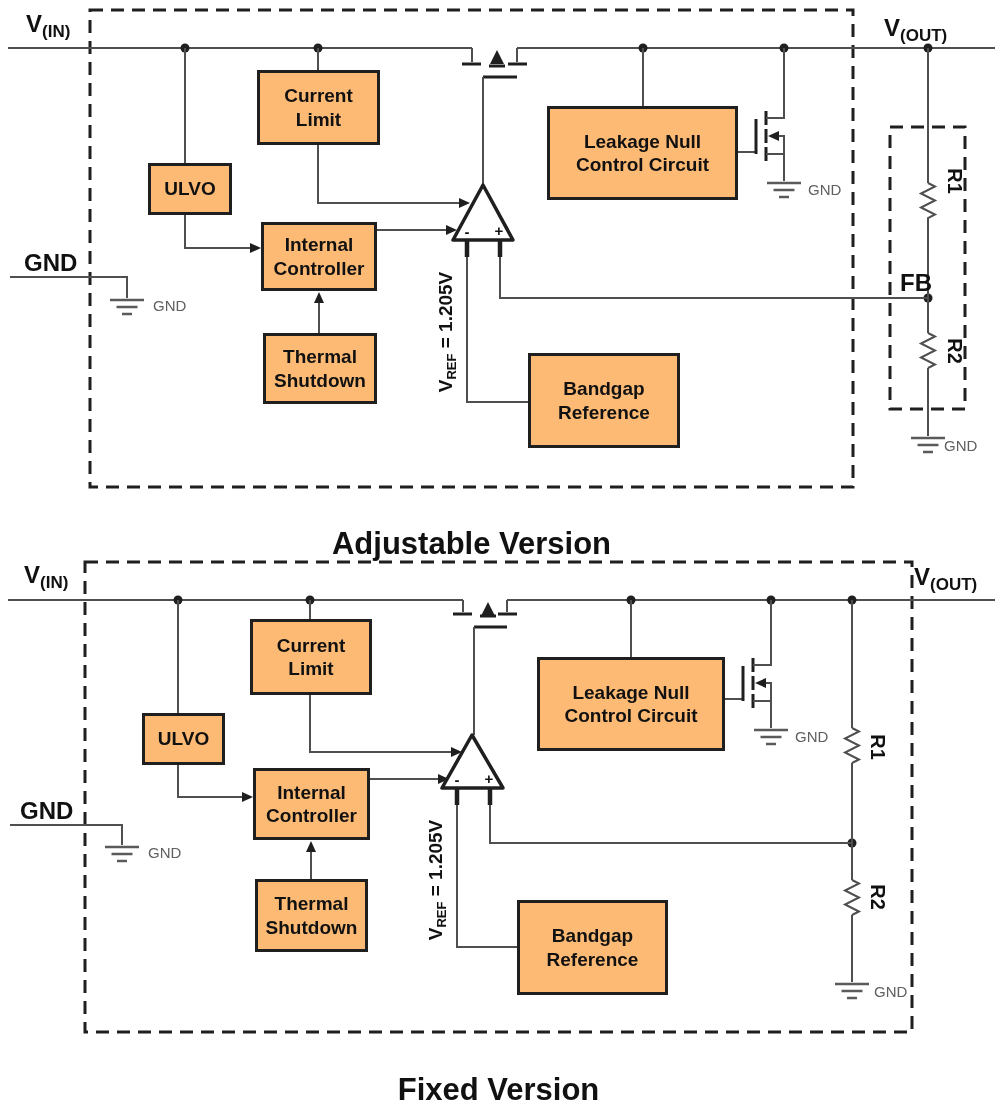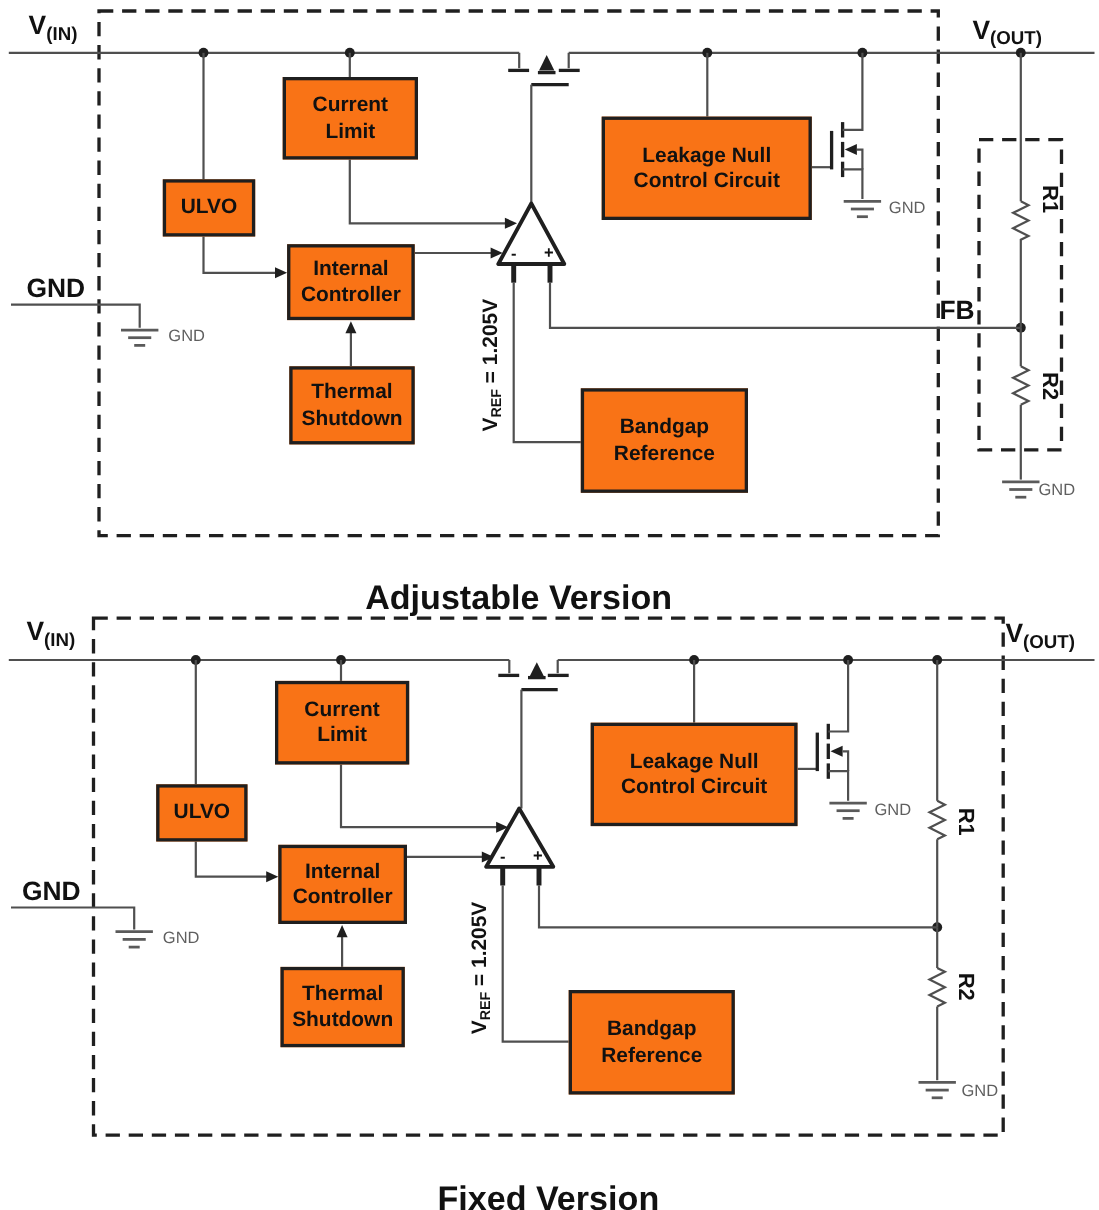--- a/index.html
+++ b/index.html
@@ -1,26 +1,26 @@
 <!DOCTYPE html>
 <html><head>
 <meta charset="utf-8">
 <style>
   html,body{margin:0;padding:0;background:#fff;}
   .canvas{position:relative;width:999px;height:1100px;background:#fff;overflow:hidden;
           font-family:"Liberation Sans",sans-serif;color:#111;}
   .diagram{position:absolute;left:0;width:999px;height:550px;}
   #adj{top:0;} #fix{top:550px;}
   svg.wires{position:absolute;left:0;top:0;}
-  .block{position:absolute;box-sizing:border-box;border:3px solid #1f1f1f;background:#f97316;
+  .block{position:absolute;box-sizing:border-box;border:3px solid #1f1f1f;background:#fdba74;
          display:flex;align-items:center;justify-content:center;text-align:center;
          font-weight:bold;font-size:19px;line-height:1.22;white-space:pre-line;}
   .port{position:absolute;font-weight:bold;font-size:24px;line-height:1;}
   .port sub{font-size:17px;font-weight:bold;vertical-align:-5px;}
-  .fb-label{position:absolute;font-weight:bold;font-size:24px;line-height:1;}
+  .fb-label{position:absolute;font-weight:bold;font-size:24px;line-height:1;margin-left:46px;}
   .gnd-tag{position:absolute;font-size:15px;color:#5f5f5f;line-height:1;}
   .rot{position:absolute;font-weight:bold;white-space:nowrap;}
   .vref{font-size:19px;transform:translate(-50%,-50%) rotate(-90deg);}
   .vref sub{font-size:13px;font-weight:bold;vertical-align:-4px;}
   .rlab{font-size:20px;transform:translate(-50%,-50%) rotate(90deg);}
   .sign{position:absolute;font-size:15px;font-weight:bold;transform:translate(-50%,-50%);line-height:1;}
   .title{position:absolute;text-align:center;font-weight:bold;font-size:31px;line-height:1;margin-top:28px;}
 </style>
 </head>
 <body>

